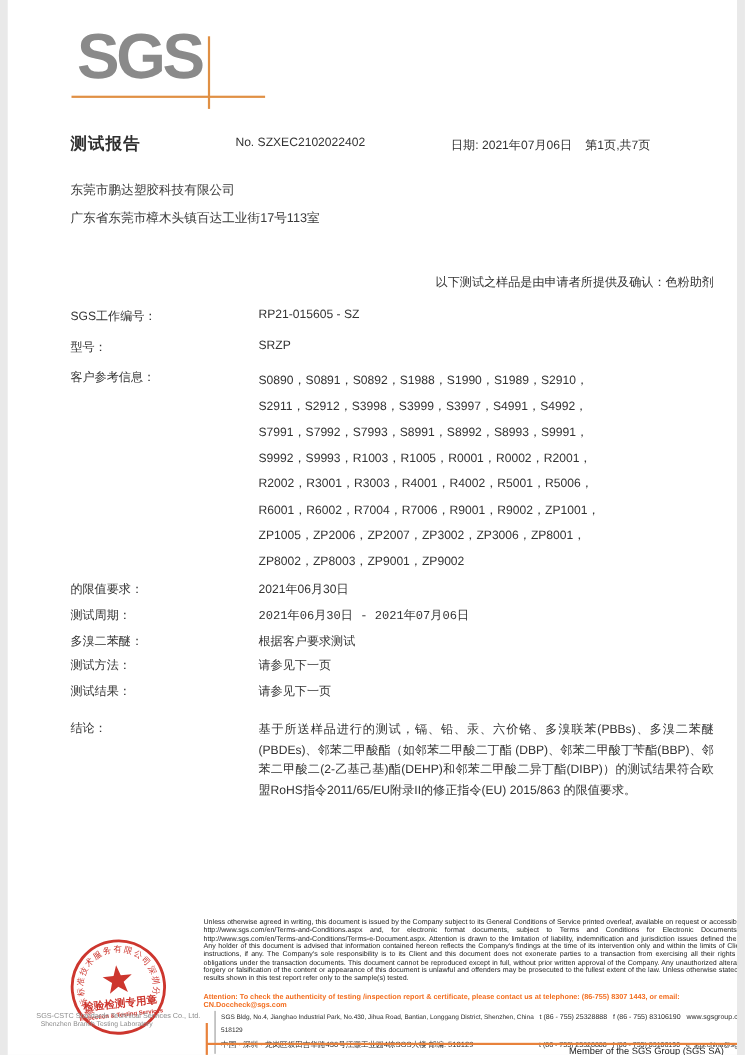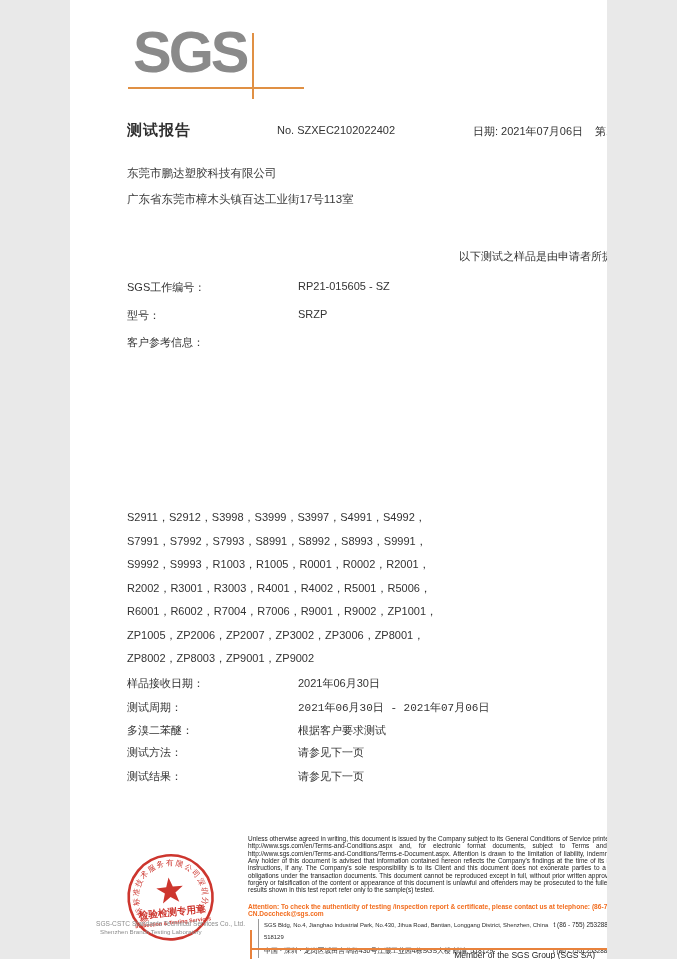--- a/index.html
+++ b/index.html
@@ -1,17 +1,17 @@
 <!DOCTYPE html>
 <html><head>
 <meta charset="utf-8">
 <style>
   html,body{margin:0;padding:0;background:#e9e9e9;}
   .page{
-    position:relative;width:537px;height:959px;background:#ffffff;
+    position:relative;width:663px;height:959px;background:#ffffff;
     margin:0 auto;overflow:hidden;
     font-family:"Liberation Sans","DejaVu Sans",sans-serif;
     color:#333;font-size:11px;
   }
   
   .logo-wrap{position:absolute;left:0;top:0;width:677px;height:110px;}
   .logo-text{
     position:absolute;left:63px;top:18px;
     font-size:58px;font-weight:bold;color:#8a8a8a;letter-spacing:-3px;
     font-family:"Liberation Sans",sans-serif;
@@ -28,21 +28,21 @@
   .applicant{position:absolute;left:57px;top:160px;line-height:26px;font-size:11.5px;color:#3a3a3a;}
 
   
   .body-block{position:absolute;left:57px;top:249px;width:585px;}
   .statement{margin:0 0 0 0;text-align:right;}
   .frow{display:flex;align-items:flex-start;}
   .frow .lbl{flex:0 0 171px;}
   .frow .val{flex:1 1 auto;}
   .mt-job{margin-top:16px;}
   .mt-model{margin-top:13px;}
-  .mt-refs{margin-top:12px;flex-direction:column;}
+  .mt-refs{margin-top:12px;}
   .refs-lines div{line-height:23.5px;}
   .mt-received{margin-top:5px;}
   .mt-period{margin-top:9px;font-family:Liberation Mono, monospace;}
   .mt-req{margin-top:8px;}
   .mt-method{margin-top:7px;justify-content:space-between;}
   .mt-result{margin-top:9px;}
   .mt-concl{margin-top:18px;}
   .concl-text{line-height:18.5px;max-width:414px;text-align:justify;}
 
   
@@ -103,32 +103,33 @@
     </div>
 
     <div class="frow mt-model">
       <span class="lbl">型号：</span>
       <span class="val">SRZP</span>
     </div>
 
     <div class="frow mt-refs">
       <span class="lbl">客户参考信息：</span>
       <div class="val refs-lines">
+        <div>S0890，S0891，S0892，S1988，S1990，S1989，S2910，</div>
         <div>S2911，S2912，S3998，S3999，S3997，S4991，S4992，</div>
         <div>S7991，S7992，S7993，S8991，S8992，S8993，S9991，</div>
         <div>S9992，S9993，R1003，R1005，R0001，R0002，R2001，</div>
         <div>R2002，R3001，R3003，R4001，R4002，R5001，R5006，</div>
         <div>R6001，R6002，R7004，R7006，R9001，R9002，ZP1001，</div>
         <div>ZP1005，ZP2006，ZP2007，ZP3002，ZP3006，ZP8001，</div>
         <div>ZP8002，ZP8003，ZP9001，ZP9002</div>
       </div>
     </div>
 
     <div class="frow mt-received">
-      <span class="lbl">样品接收日期：</span>
+      <span class="lbl">的限值要求：</span>
       <span class="val">2021年06月30日</span>
     </div>
 
     <div class="frow mt-period">
       <span class="lbl">测试周期：</span>
       <span class="val">2021年06月30日 - 2021年07月06日</span>
     </div>
 
     <div class="frow mt-req">
       <span class="lbl">多溴二苯醚：</span>
@@ -138,20 +139,24 @@
     <div class="frow mt-method">
       <span class="lbl">测试方法：</span>
       <span class="val">请参见下一页</span>
     </div>
 
     <div class="frow mt-result">
       <span class="lbl">测试结果：</span>
       <span class="val">请参见下一页</span>
     </div>
 
+    <div class="frow mt-concl">
+      <span class="lbl">结论：</span>
+      <span class="val concl-text">基于所送样品进行的测试，镉、铅、汞、六价铬、多溴联苯(PBBs)、多溴二苯醚(PBDEs)、邻苯二甲酸酯（如邻苯二甲酸二丁酯 (DBP)、邻苯二甲酸丁苄酯(BBP)、邻苯二甲酸二(2-乙基己基)酯(DEHP)和邻苯二甲酸二异丁酯(DIBP)）的测试结果符合欧盟RoHS指令2011/65/EU附录II的修正指令(EU) 2015/863 的限值要求。</span>
+    </div>
   </div>
 
   <svg class="stamp" width="116" height="112" viewBox="0 0 116 112">
     <circle cx="55" cy="52" r="42" fill="none" stroke="#c9251d" stroke-width="2.6"></circle>
     <defs>
       <path id="ringArc" d="M 31,73 A 32,32 0 1 1 79,73"></path>
     </defs>
     <text fill="#c9251d" font-size="7.6" letter-spacing="1.4" font-family="'DejaVu Sans',sans-serif">
       <textPath href="#ringArc">通标标准技术服务有限公司深圳分公司</textPath>
     </text>

